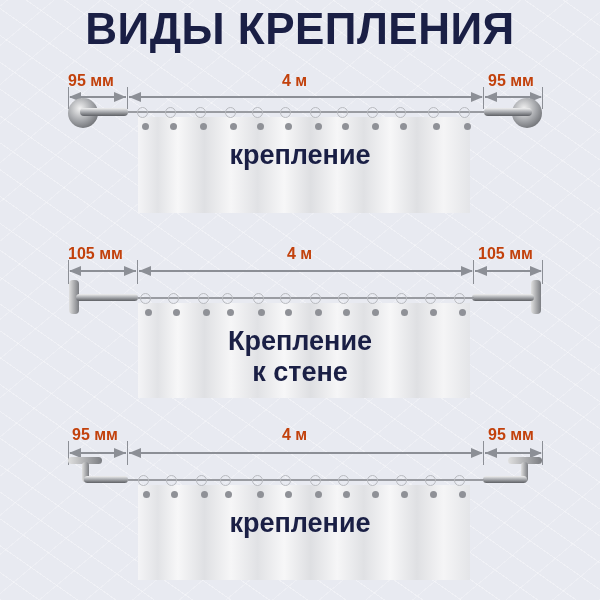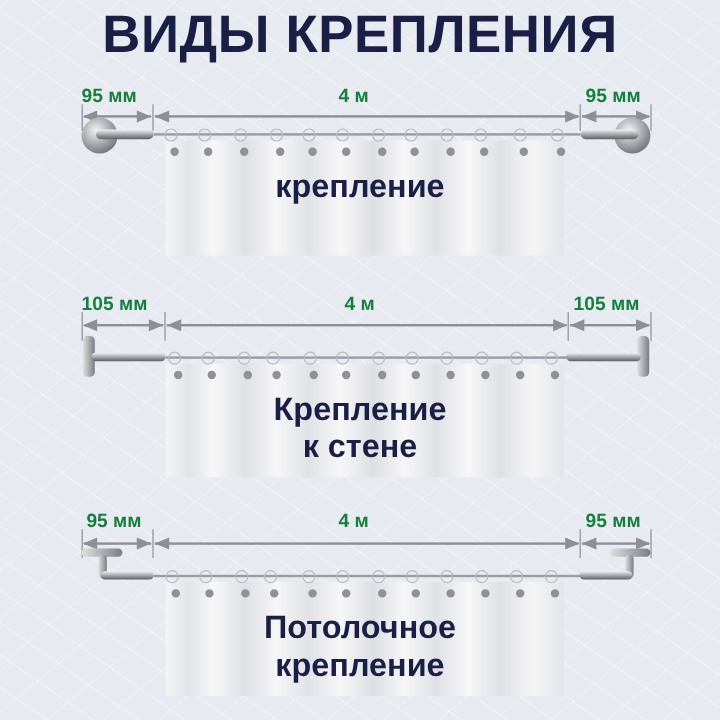--- a/index.html
+++ b/index.html
@@ -3,21 +3,21 @@
 <meta charset="utf-8">
 <style>
   html,body{margin:0;padding:0;}
   body{width:600px;height:600px;overflow:hidden;background:#e9ebf2;font-family:"Liberation Sans","DejaVu Sans",sans-serif;position:relative;}
   .bg{position:absolute;inset:0;background:
      repeating-linear-gradient(35deg, rgba(255,255,255,0.35) 0 1px, transparent 1px 22px),
      repeating-linear-gradient(-40deg, rgba(255,255,255,0.25) 0 1px, transparent 1px 30px),
      #e8eaf1;}
   .title{position:absolute;top:4px;left:0;width:600px;text-align:center;font-size:44px;font-weight:bold;color:#1a1f45;letter-spacing:0.5px;}
   .section{position:absolute;left:0;width:600px;}
-  .dim{position:absolute;font-weight:bold;color:#15803d;font-size:16px;}
+  .dim{position:absolute;font-weight:bold;color:#c2410c;font-size:16px;}
   .arrow-line{position:absolute;height:2px;background:#8c8f96;}
   .tick{position:absolute;width:1px;background:#8c8f96;}
   .ah-r{position:absolute;width:0;height:0;border-top:5px solid transparent;border-bottom:5px solid transparent;border-left:12px solid #8c8f96;}
   .ah-l{position:absolute;width:0;height:0;border-top:5px solid transparent;border-bottom:5px solid transparent;border-right:12px solid #8c8f96;}
   .cable{position:absolute;height:2px;background:#9a9ca2;}
   .curtain{position:absolute;background:linear-gradient(90deg,#f4f4f6 0%,#e2e3e6 6%,#f7f7f8 12%,#dfe0e3 20%,#f6f6f7 28%,#e1e2e5 36%,#f7f7f8 44%,#dedfe2 52%,#f6f6f7 60%,#e0e1e4 68%,#f7f7f8 76%,#dfe0e3 84%,#f5f5f6 92%,#e4e5e8 100%);}
   .ring{position:absolute;width:11px;height:11px;border:1.5px solid #b9bbc0;border-radius:50%;box-sizing:border-box;}
   .hook{position:absolute;width:7px;height:7px;border-radius:50%;background:#8f9197;}
   .label{position:absolute;width:100%;text-align:center;font-weight:bold;color:#1a1f45;font-size:27px;line-height:31px;}
   .disc{position:absolute;border-radius:50%;background:radial-gradient(circle at 40% 35%,#f2f2f2 0%,#a7a9ad 45%,#4c4e53 100%);}
@@ -214,16 +214,15 @@
     <div class="ring" style="left:367px;top:475px;"></div>
       <div class="hook" style="left:372px;top:491px;"></div>
     <div class="ring" style="left:396px;top:475px;"></div>
       <div class="hook" style="left:401px;top:491px;"></div>
     <div class="ring" style="left:425px;top:475px;"></div>
       <div class="hook" style="left:430px;top:491px;"></div>
     <div class="ring" style="left:454px;top:475px;"></div>
       <div class="hook" style="left:459px;top:491px;"></div>
   </div>
   <div class="label" style="top:508px;left:0;">
-    <div>Потолочное</div>
     <div>крепление</div>
   </div>
 </div>
 
 </body></html>

